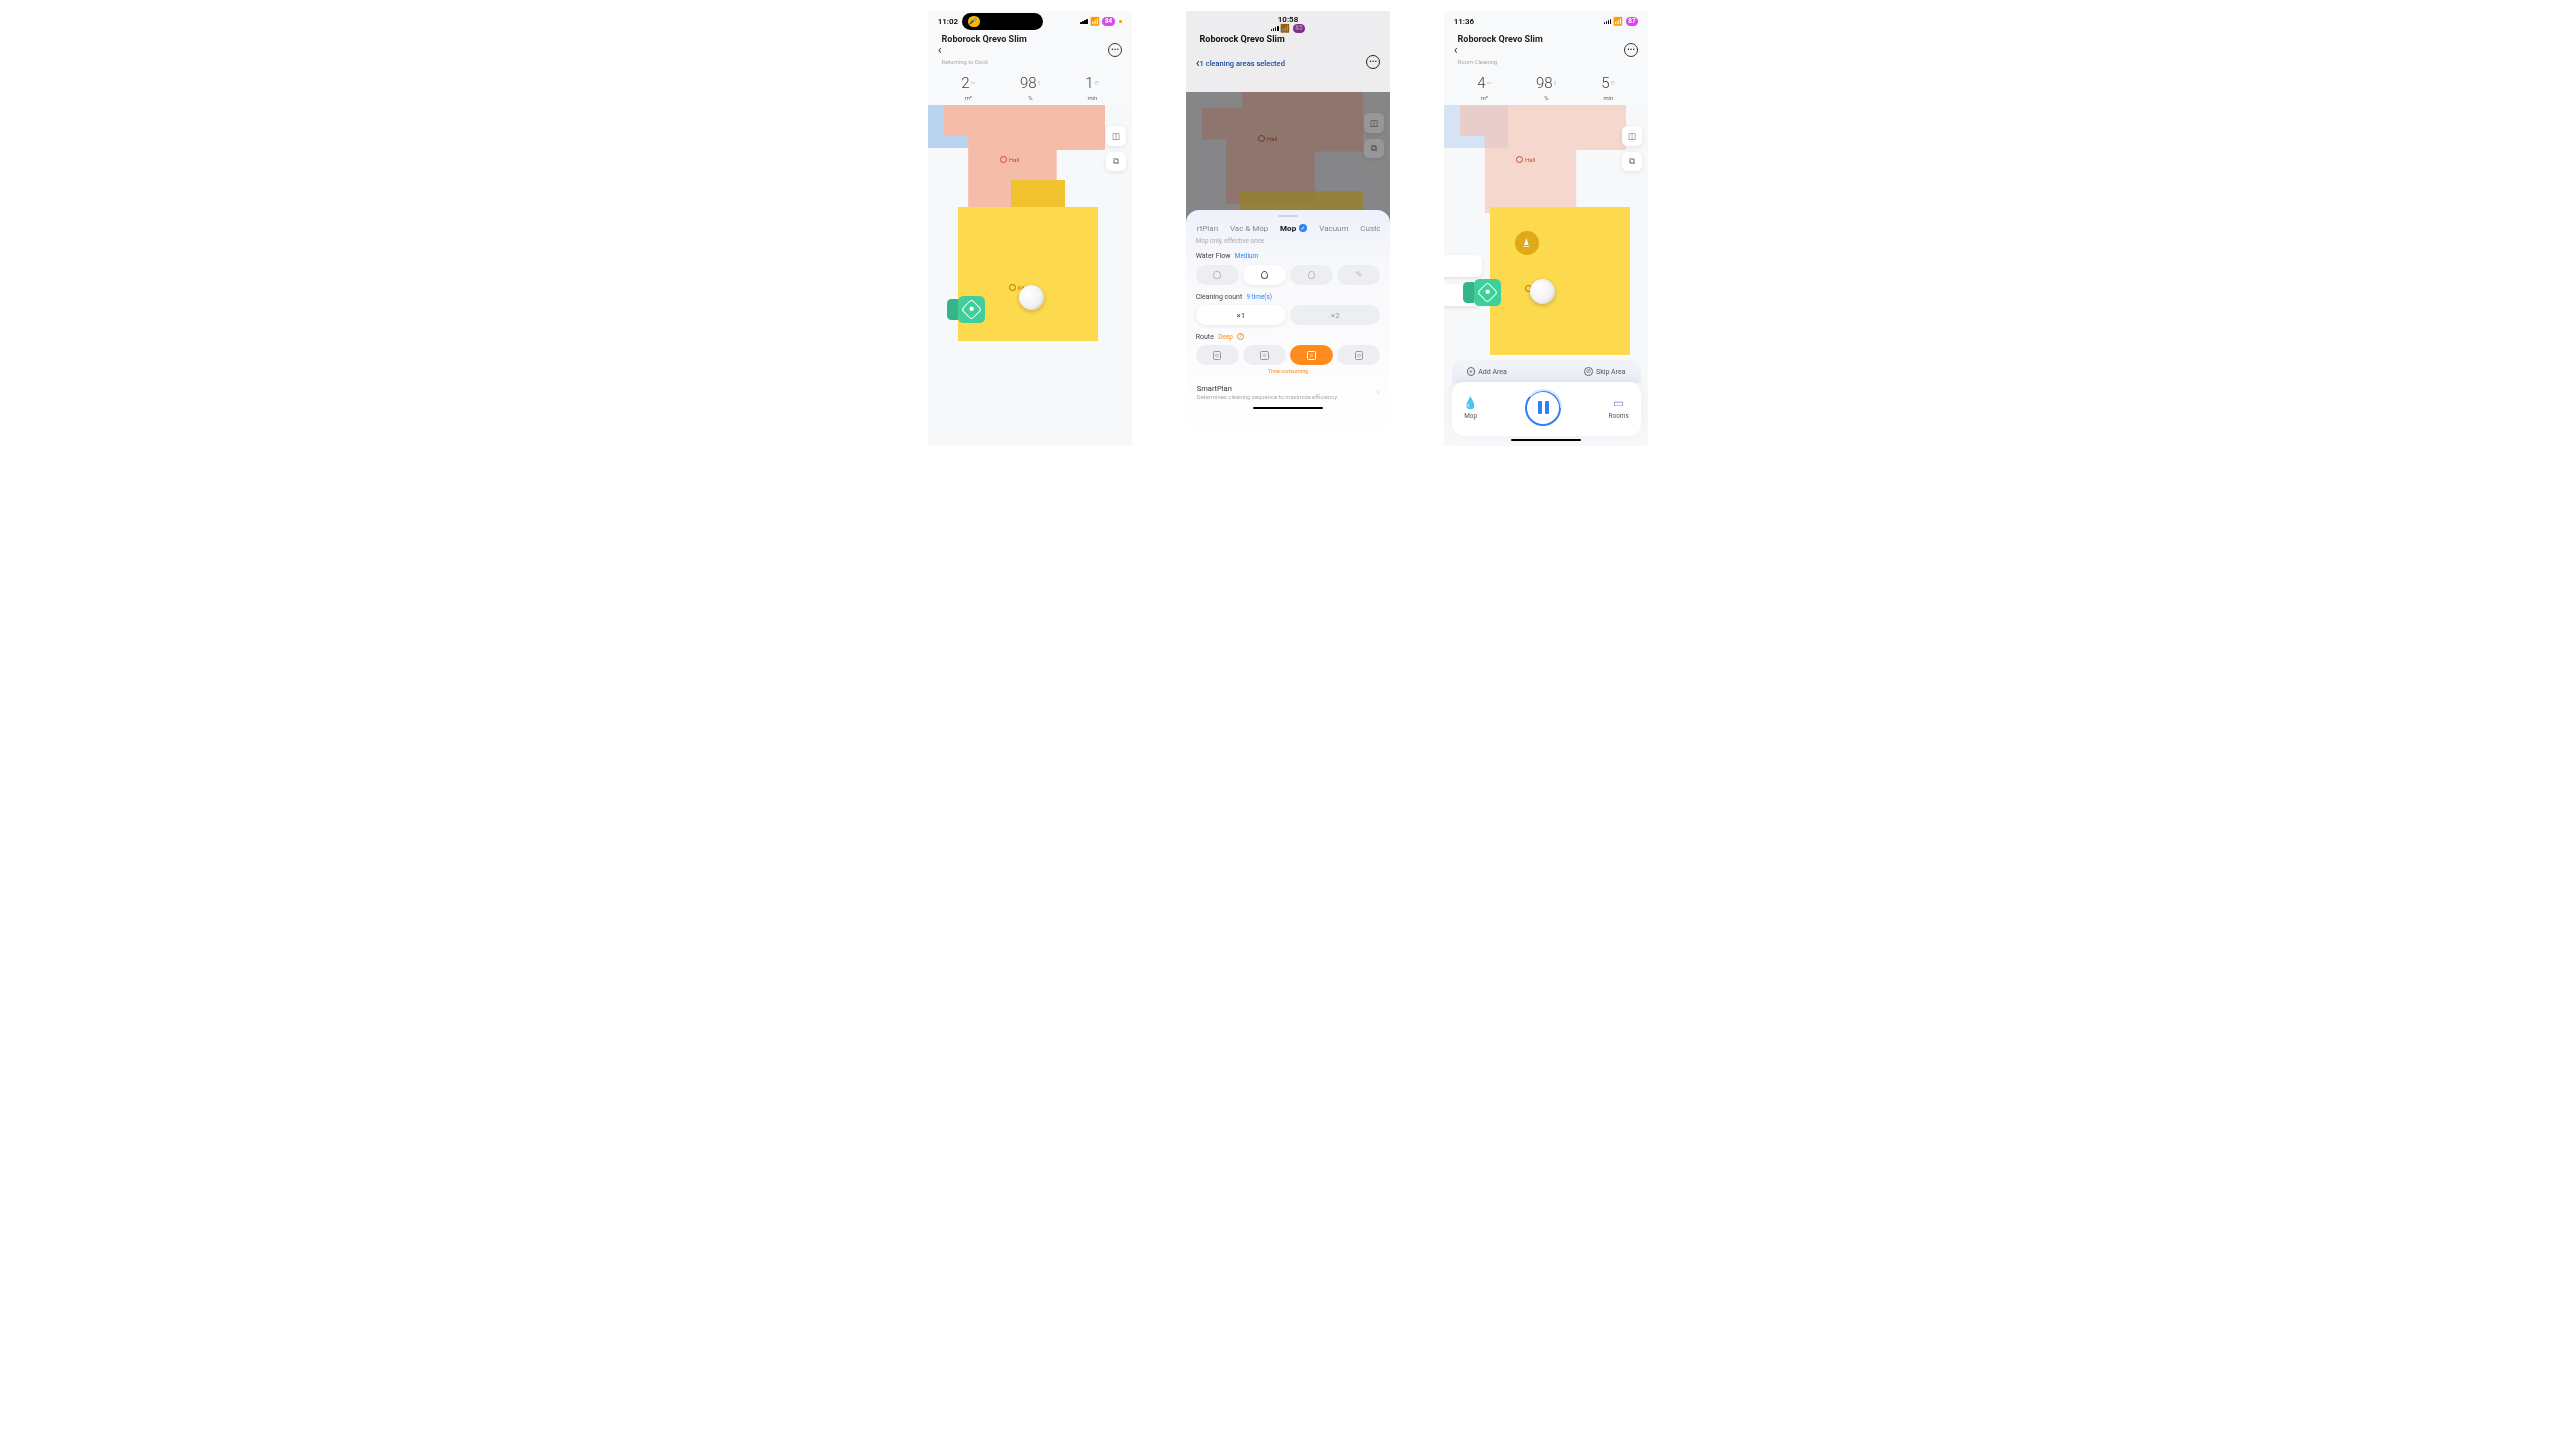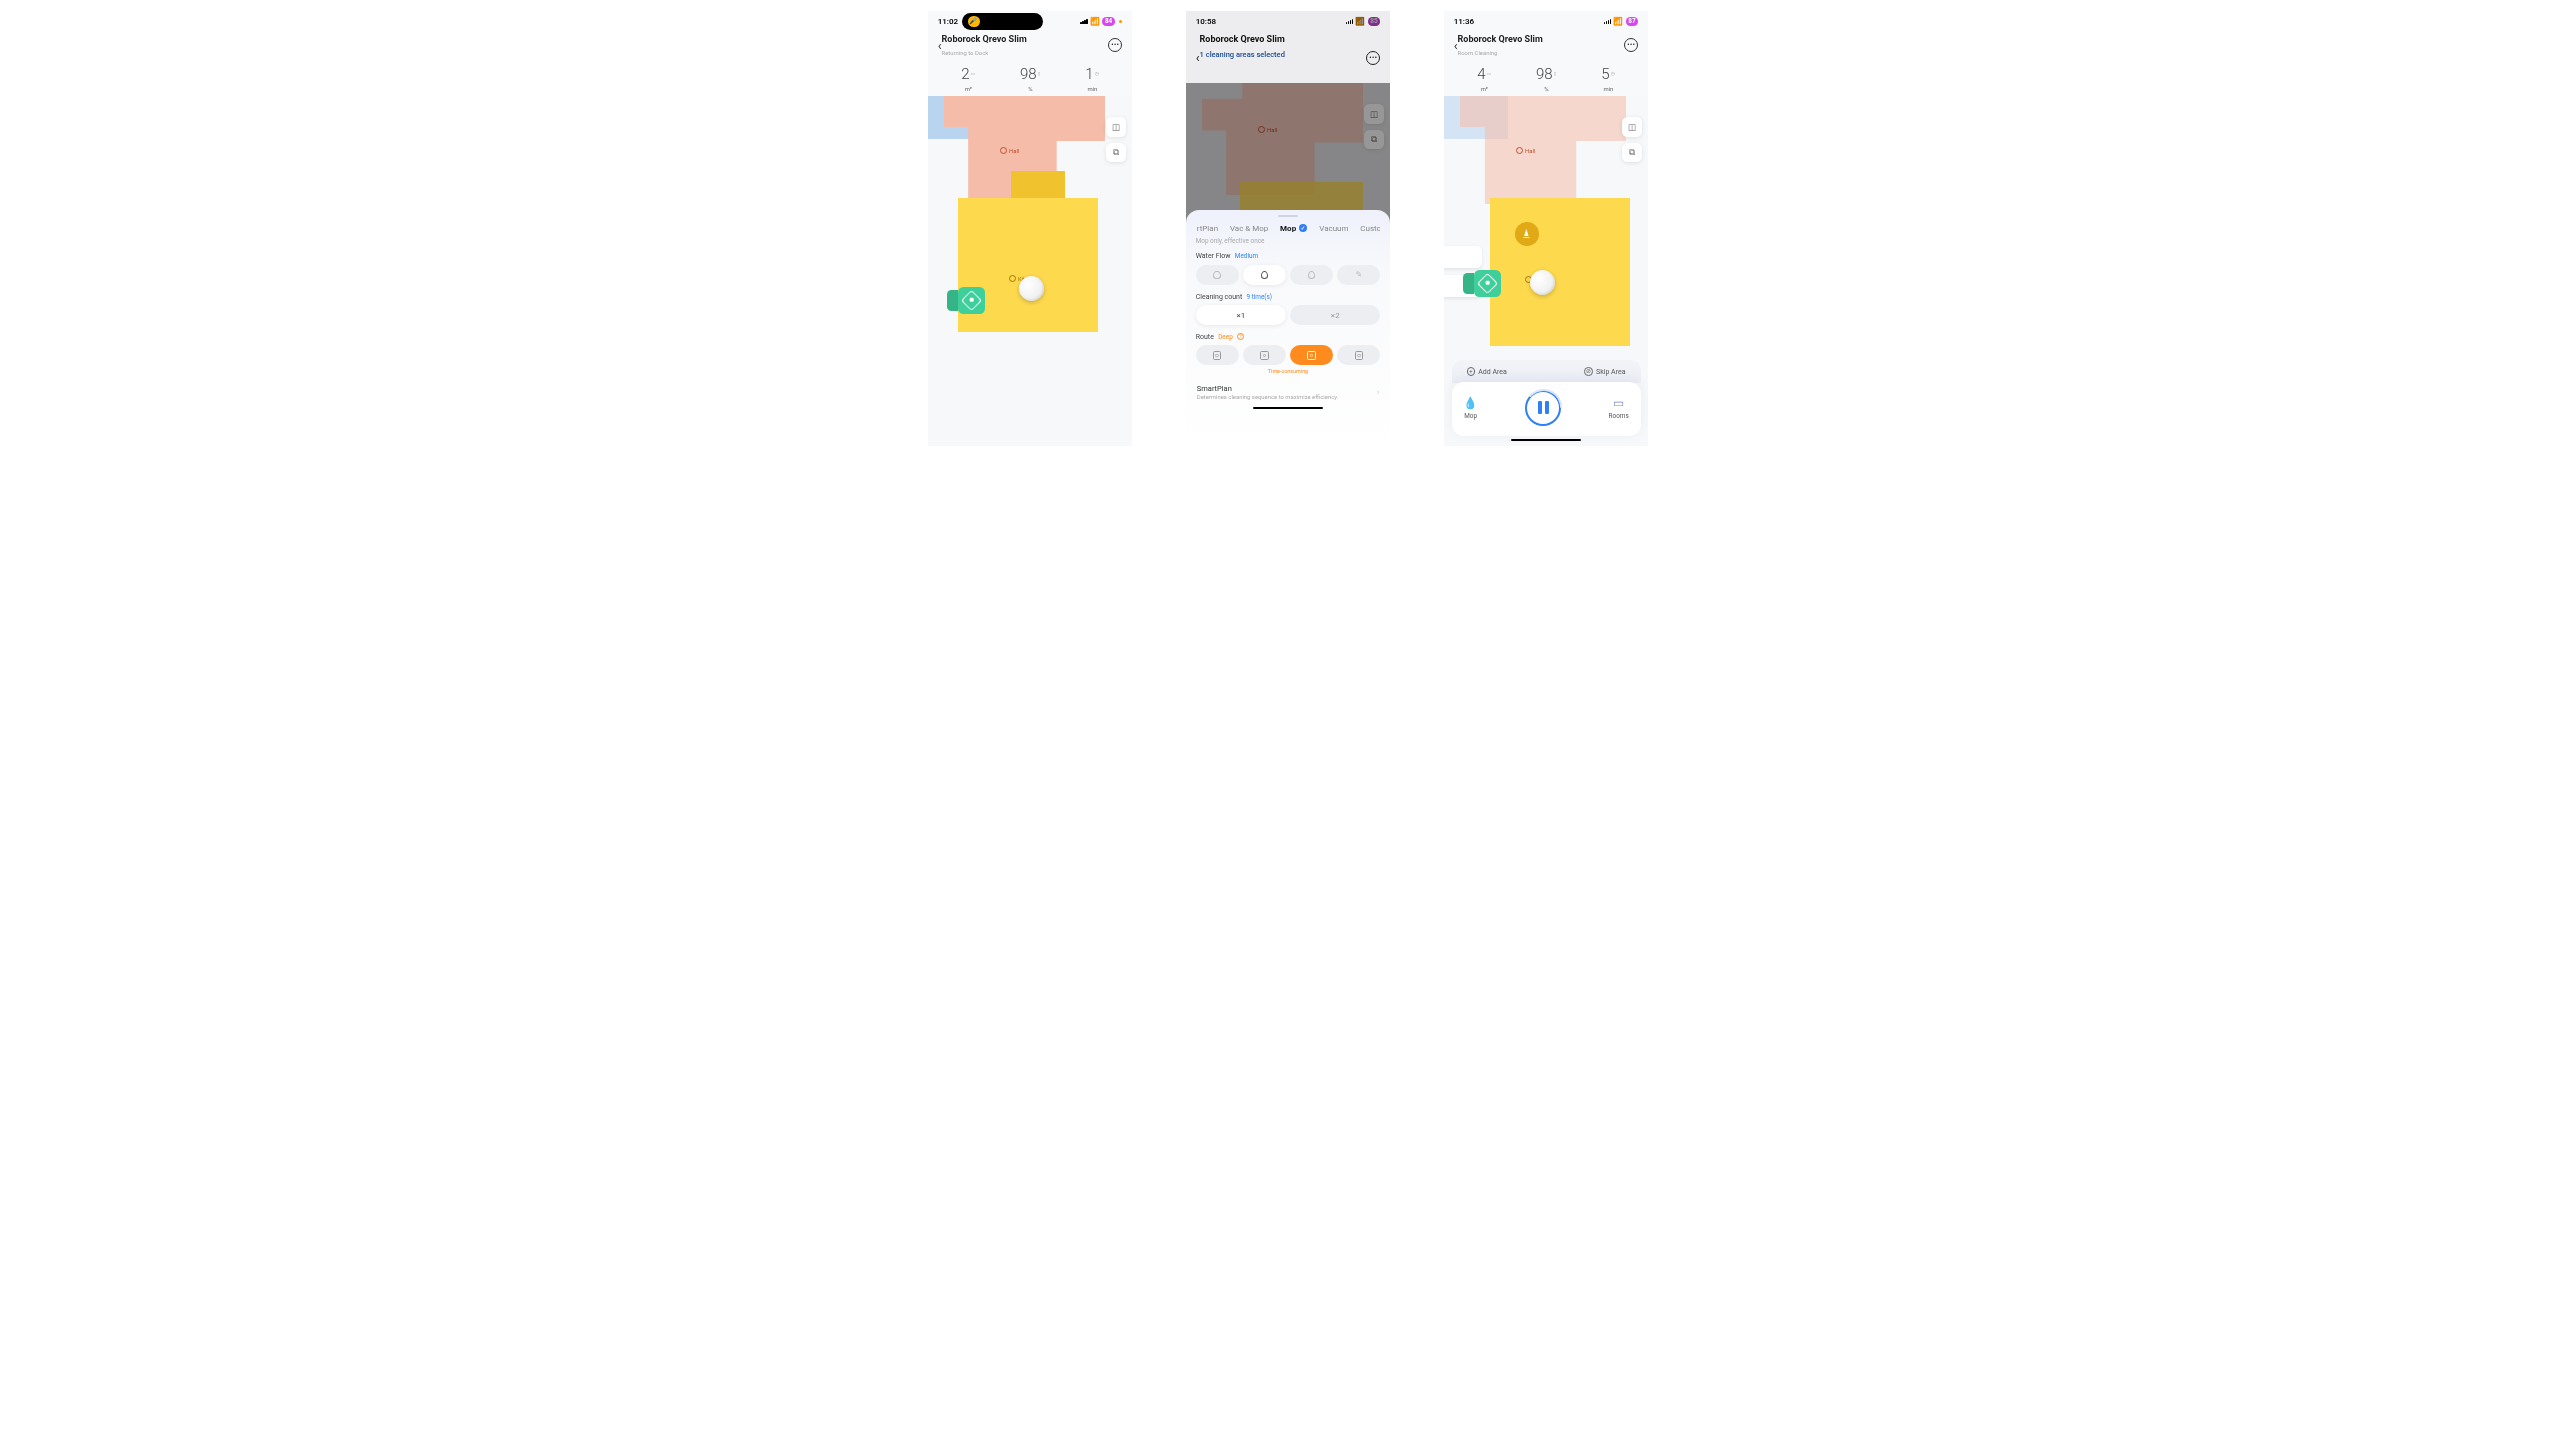--- a/index.html
+++ b/index.html
@@ -26,21 +26,21 @@
   
   .status-bar {
     display: flex;
     justify-content: space-between;
     align-items: center;
     padding: 4.3px 9.7px 2.1px;
     font-size: 8px;
     font-weight: 600;
     height: 19.3px;
   }
-  .status-bar.dimmed { filter: brightness(0.6); }
+  .status-bar.dimmed { filter: brightness(0.6); flex-direction: column; }
   .status-left { display: flex; align-items: center; gap: 4.3px; }
   .status-right { display: flex; align-items: center; gap: 2.1px; }
   .dynamic-island {
     background: #000;
     border-radius: 10.7px;
     width: 81px;
     height: 17px;
     display: flex;
     align-items: center;
     padding-left: 5.4px;
@@ -78,21 +78,21 @@
     align-items: center;
     justify-content: space-between;
     padding: 4.3px 9.7px 2.1px;
     position: relative;
     z-index:5;
   }
   .app-header.dimmed { filter: brightness(0.6); }
   .back-chev { font-size: 13px; color: #333; }
   .title-block { text-align: left; flex: 1; }
   .title-block .title { font-size: 9px; font-weight: 700; color: #222; }
-  .title-block .sub { font-size: 5.9px; color: #aaa; margin-top: 6px; }
+  .title-block .sub { font-size: 5.9px; color: #aaa; margin-top: 15px; }
   .title-block .sub.blue { color: #2f7ff8; font-size: 7.5px; font-weight:500; padding-bottom:21.5px; }
   .more-btn {
     width: 14px; height: 14px;
     border: 0.8px solid #333;
     border-radius: 50%;
     display: flex; align-items:center; justify-content:center;
     font-size: 6.4px;
     letter-spacing: 0.5px;
   }
 

